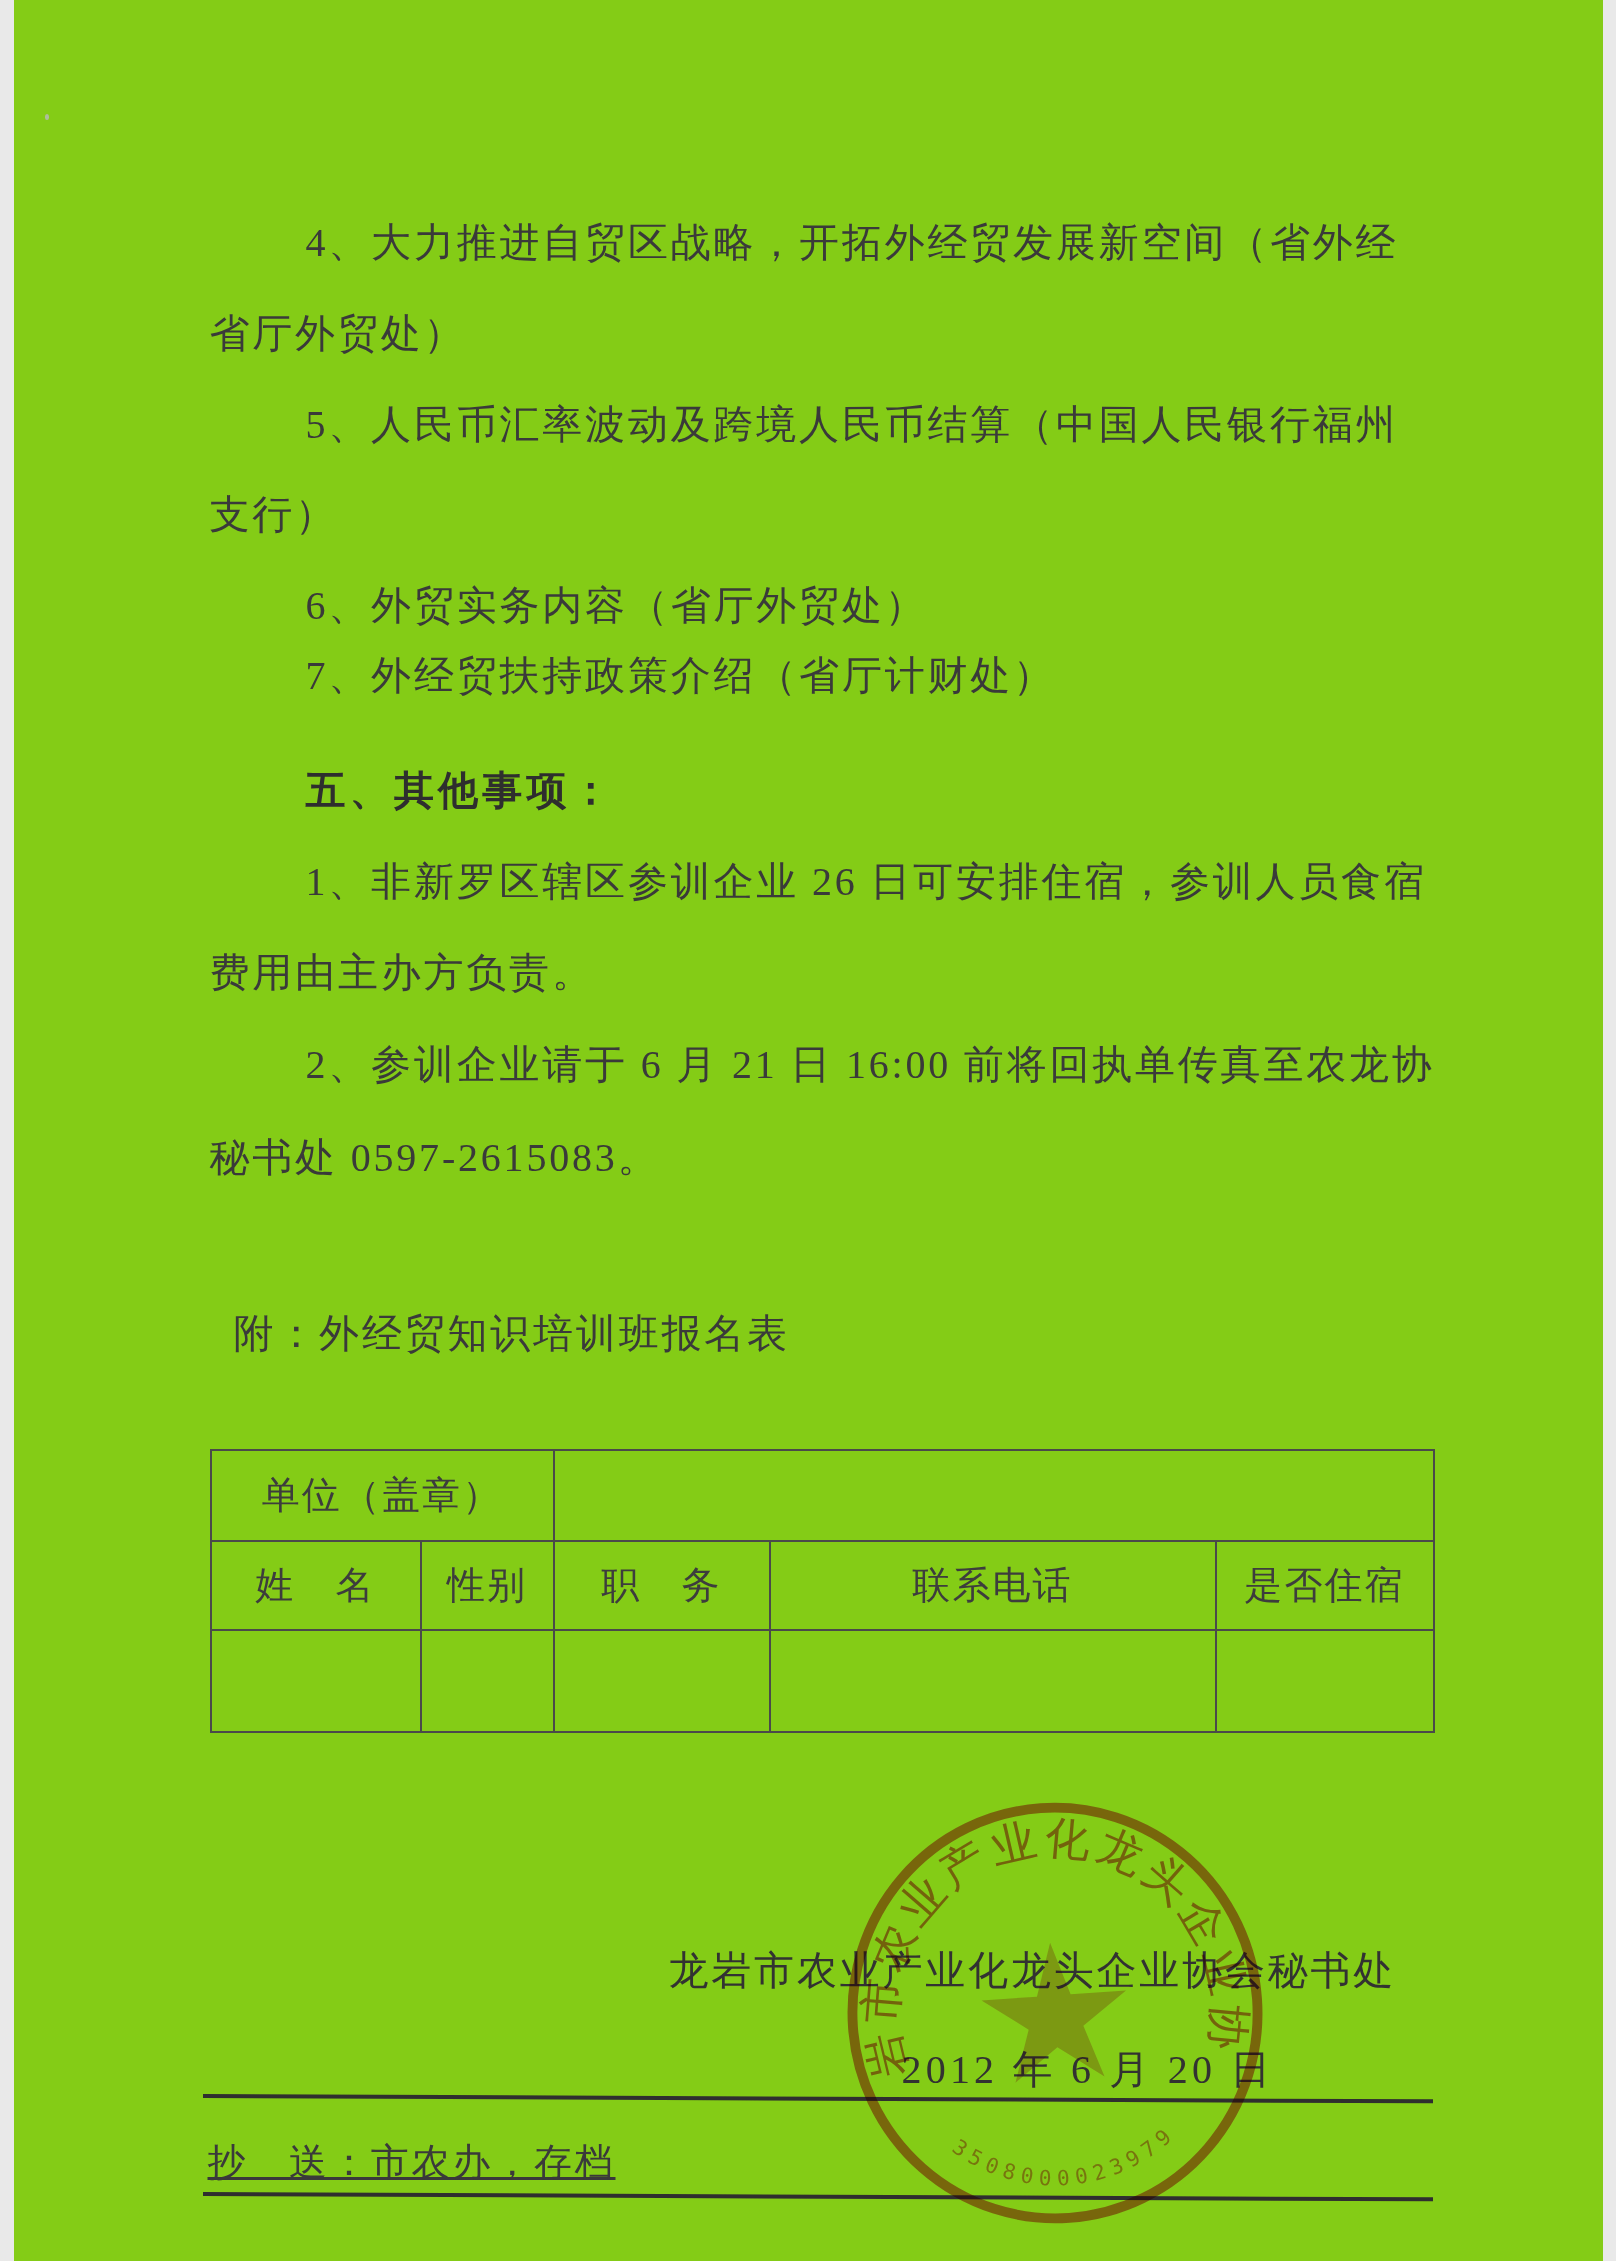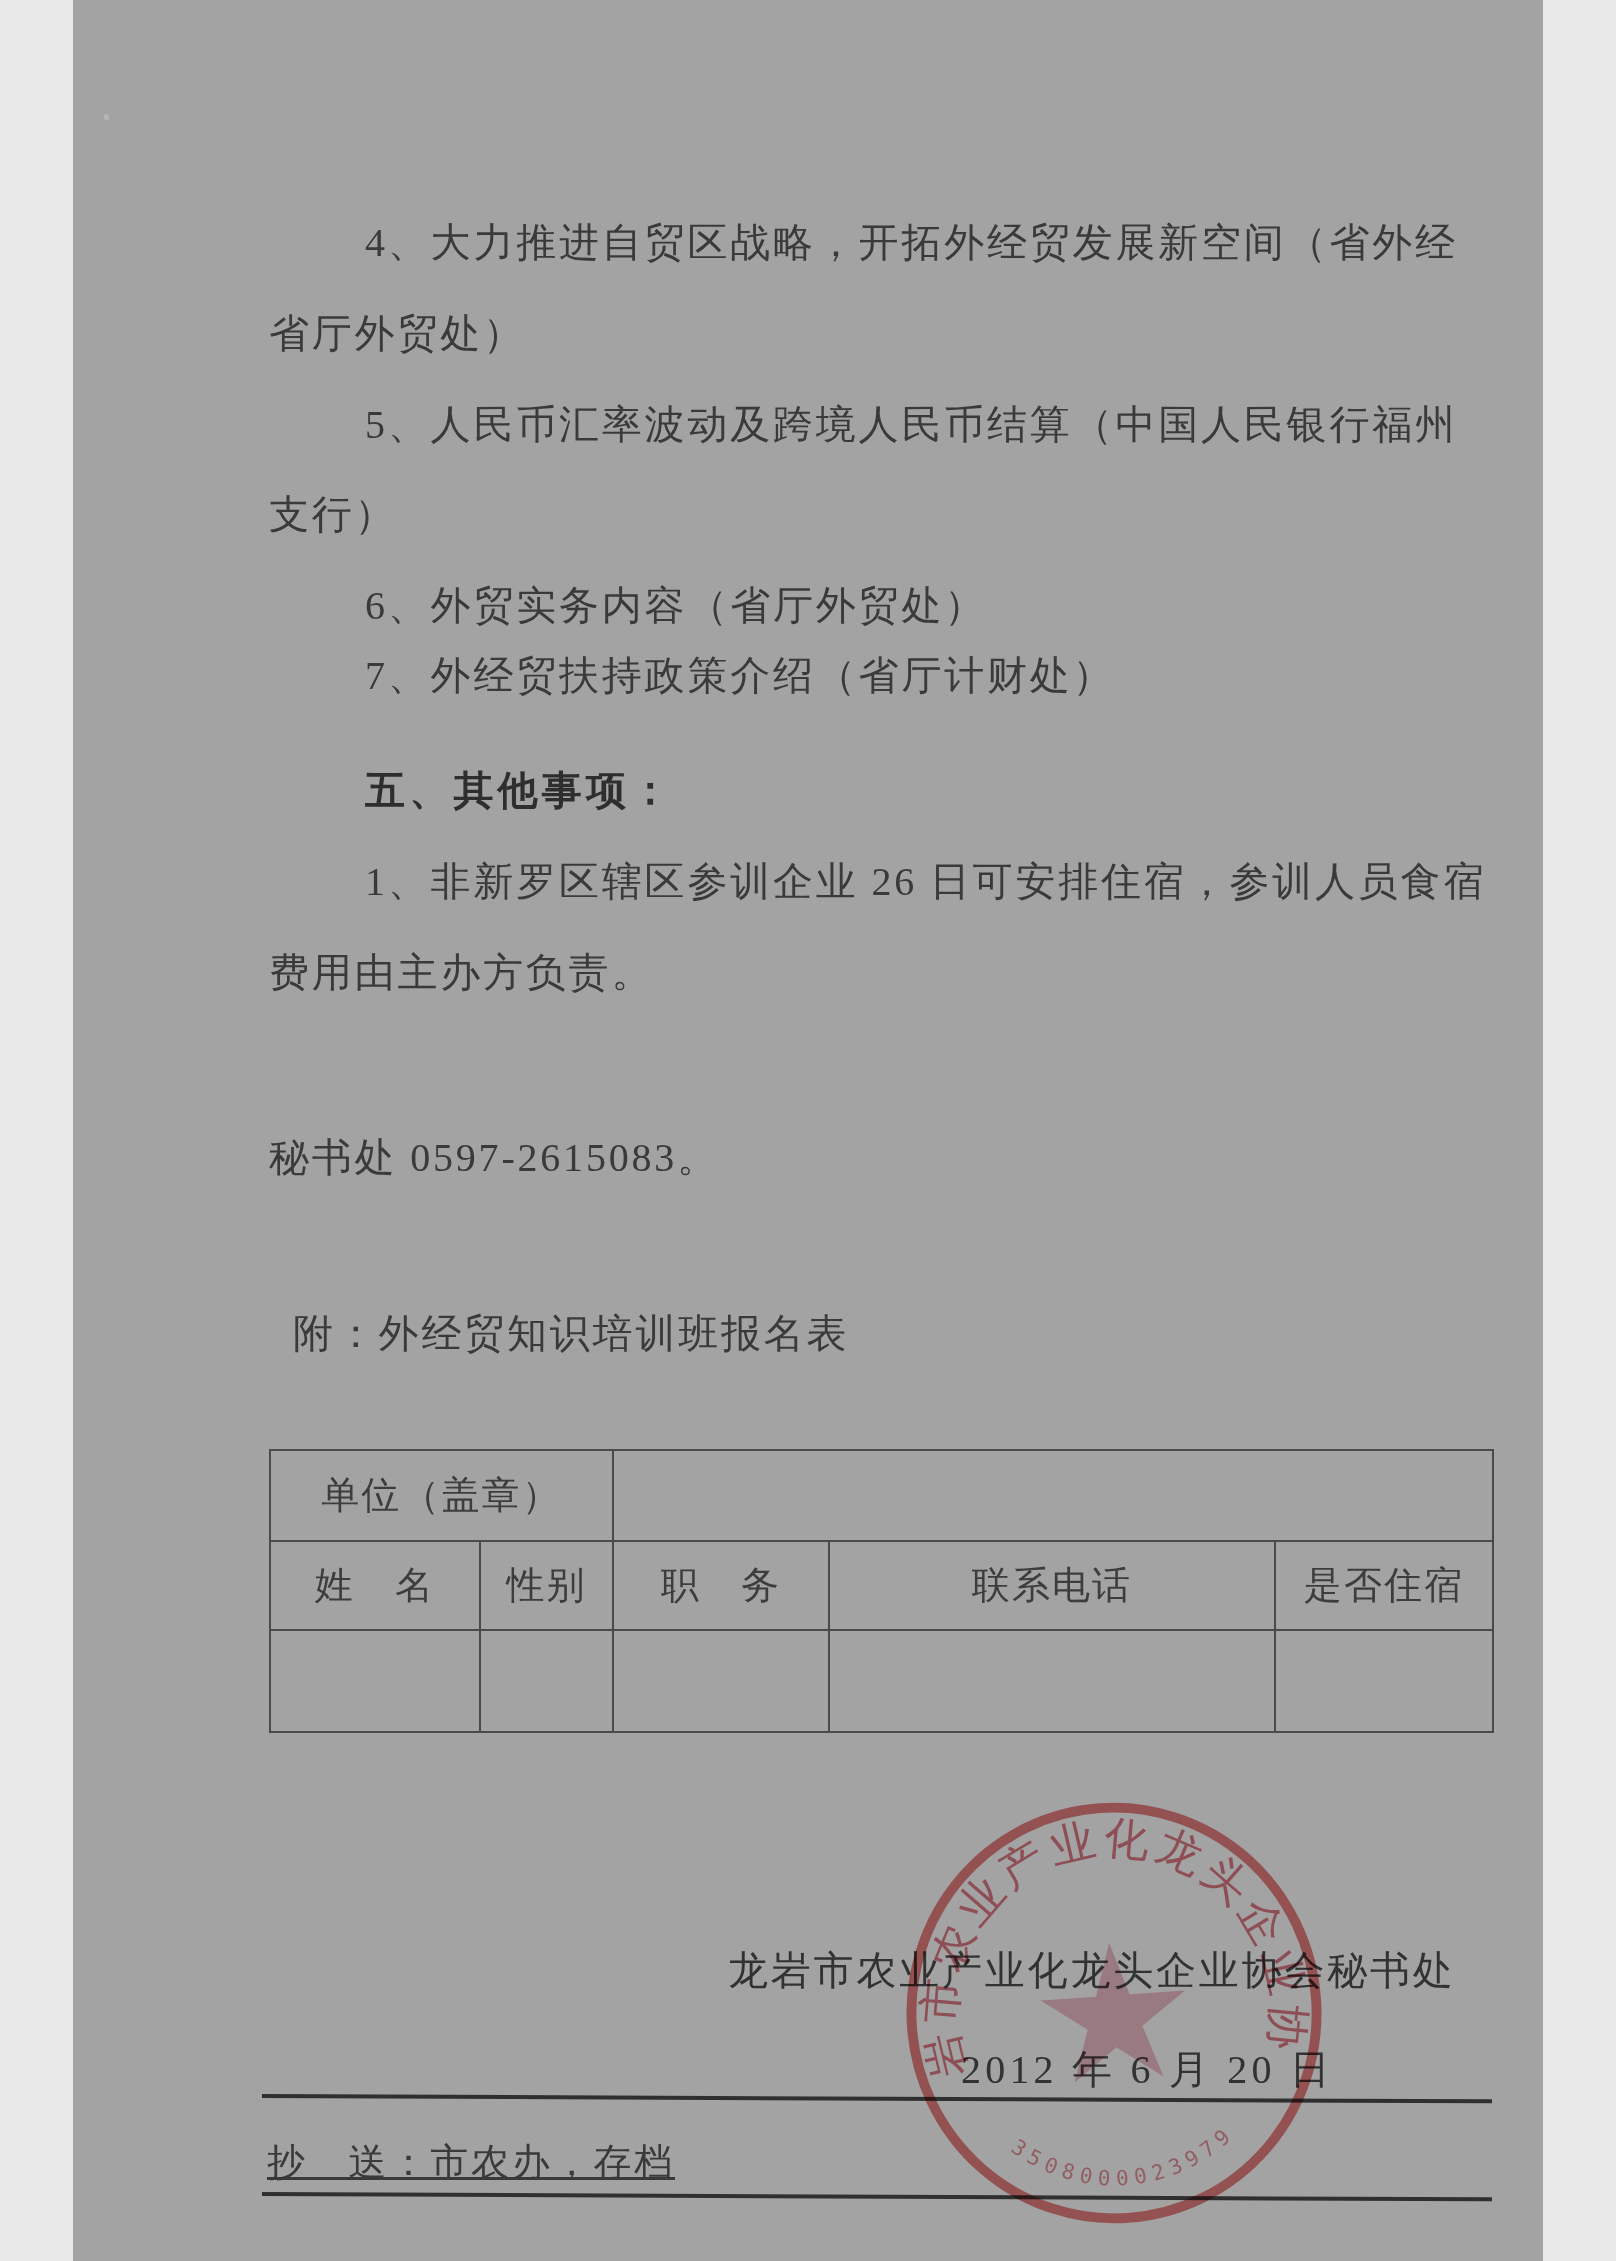--- a/index.html
+++ b/index.html
@@ -1,20 +1,20 @@
 <!DOCTYPE html>
 <html style="font-size:11.2px"><head>
 <meta charset="utf-8">
 <style>
   html,body{margin:0;padding:0;background:#e9e9e9;}
   .page{
     position:relative;
-    width:1470px;height:2261px;
+    width:1589px;height:2261px;
     margin:0 auto;
-    background:#a3a3a3;
+    background:#84cc16;
     overflow:hidden;
     font-family:"Liberation Serif","DejaVu Serif",serif;
     color:#353535;
   }
   .line{
     position:absolute;
     font-size:40px;
     line-height:1.15;
     letter-spacing:2.8px;
     white-space:nowrap;
@@ -73,20 +73,21 @@
 
   <div class="line" style="top:220px;left:292px;">4、大力推进自贸区战略，开拓外经贸发展新空间（省外经</div>
   <div class="line" style="top:311px;left:196px;">省厅外贸处）</div>
   <div class="line" style="top:402px;left:292px;">5、人民币汇率波动及跨境人民币结算（中国人民银行福州</div>
   <div class="line" style="top:492px;left:196px;">支行）</div>
   <div class="line" style="top:583px;left:292px;">6、外贸实务内容（省厅外贸处）</div>
   <div class="line" style="top:644px;left:292px;margin-top:9px;">7、外经贸扶持政策介绍（省厅计财处）</div>
   <div class="line bold" style="top:767px;left:292px;">五、其他事项：</div>
   <div class="line" style="top:859px;left:292px;">1、非新罗区辖区参训企业 26 日可安排住宿，参训人员食宿</div>
   <div class="line" style="top:950px;left:196px;">费用由主办方负责。</div>
+  <div class="line" style="top:1042px;left:292px;">2、参训企业请于 6 月 21 日 16:00 前将回执单传真至农龙协</div>
   <div class="line" style="top:1135px;left:196px;">秘书处 0597-2615083。</div>
   <div class="line" style="top:1311px;left:196px;margin-left:24px;">附：外经贸知识培训班报名表</div>
 
   <table class="reg">
     <colgroup>
       <col style="width:210px">
         <col style="width:133px">
         <col style="width:216px">
         <col style="width:446px">
         <col style="width:218px">

